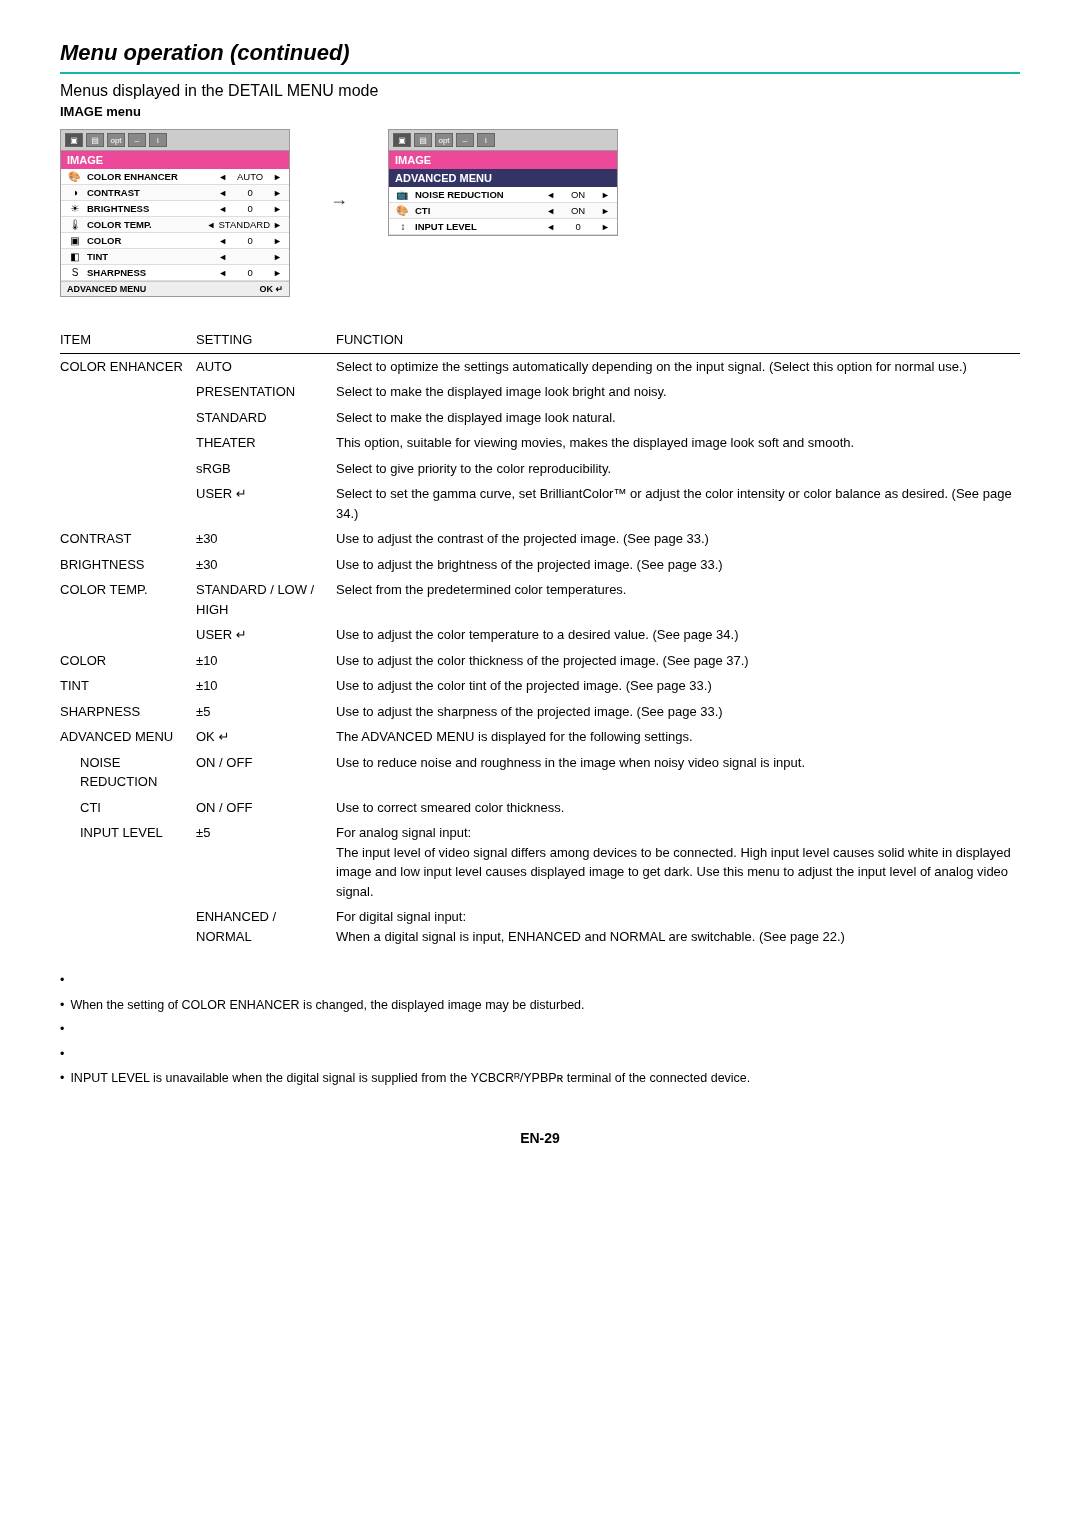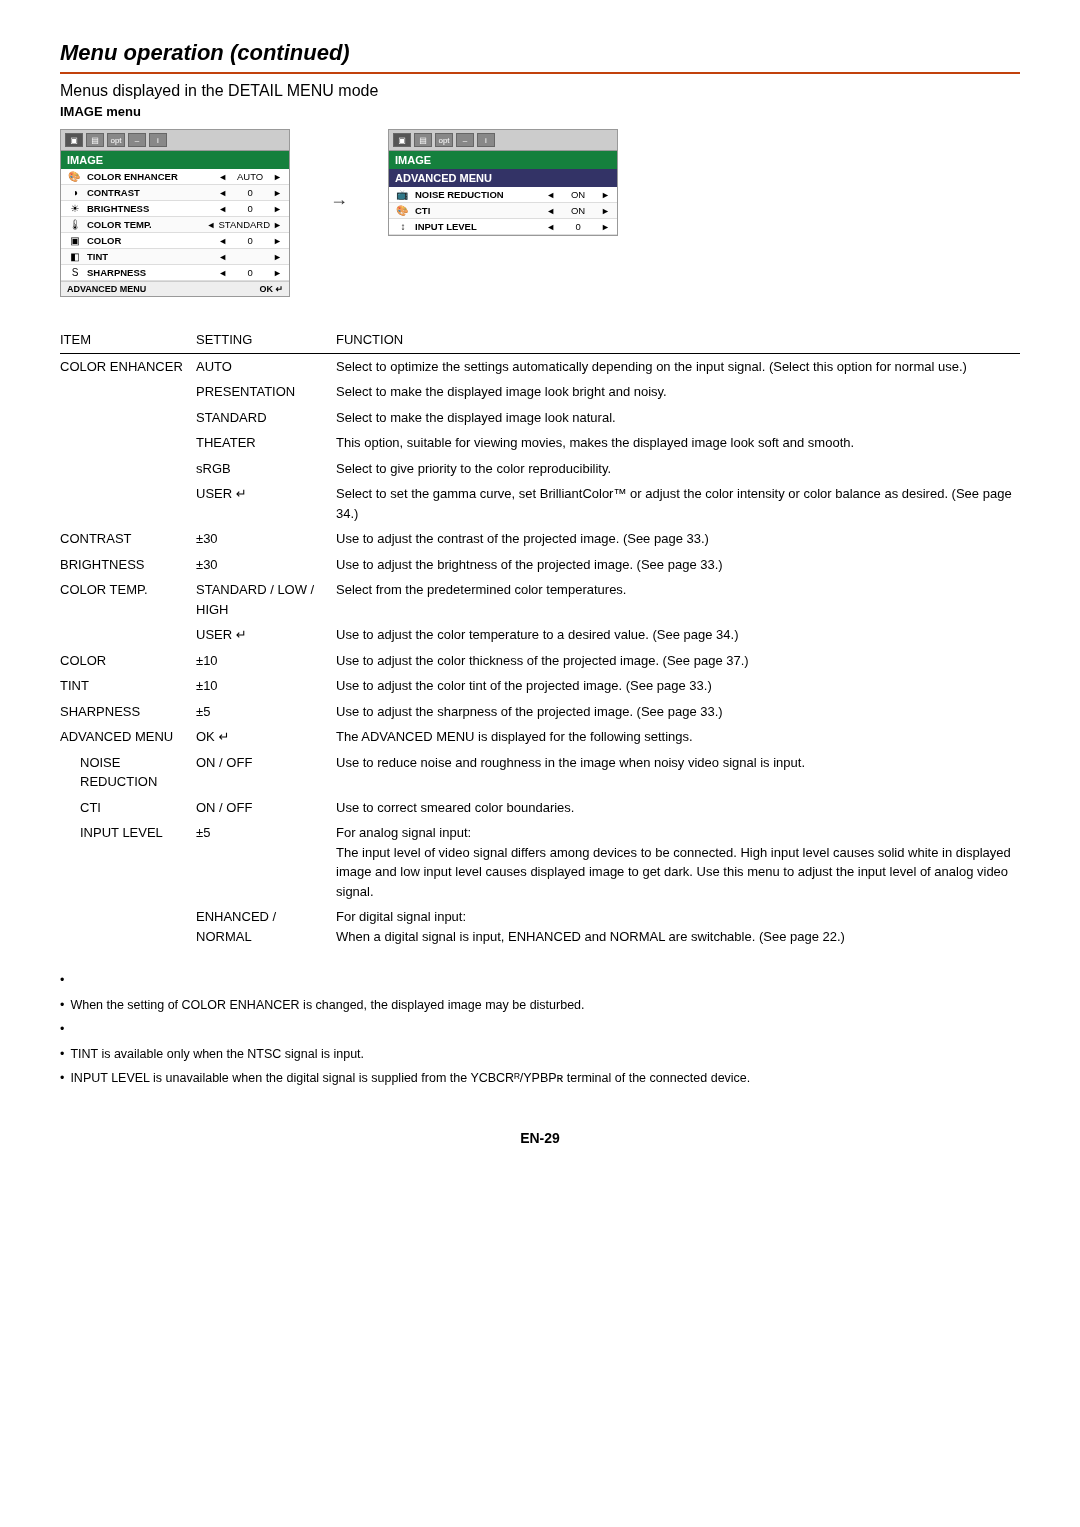--- a/index.html
+++ b/index.html
@@ -10,21 +10,21 @@
       min-height: 1527px;
       padding: 40px 60px;
       font-size: 14px;
       color: #000;
     }
     .page-title {
       font-size: 22px;
       font-style: italic;
       font-weight: bold;
       margin-bottom: 8px;
-      border-bottom: 2px solid #c2410c;
+      border-bottom: 2px solid #14b8a6;
       padding-bottom: 6px;
     }
     .section-title {
       font-size: 16px;
       font-weight: normal;
       margin-bottom: 4px;
     }
     .subsection-label {
       font-size: 13px;
       font-weight: bold;
@@ -59,21 +59,21 @@
       display: inline-block;
       font-size: 8px;
       text-align: center;
       line-height: 14px;
       color: #fff;
     }
     .toolbar-icon.active {
       background: #555;
     }
     .menu-header {
-      background: #15803d;
+      background: #ec4899;
       color: #fff;
       font-weight: bold;
       font-size: 11px;
       padding: 3px 6px;
     }
     .menu-header.advanced {
       background: #336;
     }
     .menu-row {
       display: flex;
@@ -352,21 +352,21 @@
         <td class="col-function"><span>The ADVANCED MENU is displayed for the following settings.</span></td>
       </tr>
       <tr>
         <td class="col-item item-label" rowspan="1" style="padding-left: 20px;">NOISE REDUCTION</td>
         <td class="col-setting">ON / OFF</td>
         <td class="col-function"><span>Use to reduce noise and roughness in the image when noisy video signal is input.</span></td>
       </tr>
       <tr>
         <td class="col-item item-label" rowspan="1" style="padding-left: 20px;">CTI</td>
         <td class="col-setting">ON / OFF</td>
-        <td class="col-function"><span>Use to correct smeared color boundaries.</span></td>
+        <td class="col-function"><span>Use to correct smeared color thickness.</span></td>
       </tr>
       <tr>
         <td class="col-item item-label" rowspan="2" style="padding-left: 20px;">INPUT LEVEL</td>
         <td class="col-setting">±5</td>
         <td class="col-function"><span>For analog signal input:</span><br><span>The input level of video signal differs among devices to be connected. High input level causes solid white in displayed image and low input level causes displayed image to get dark. Use this menu to adjust the input level of analog video signal.</span></td>
       </tr>
       <tr>
         <td class="col-setting">ENHANCED / NORMAL</td>
         <td class="col-function"><span>For digital signal input:</span><br><span>When a digital signal is input, ENHANCED and NORMAL are switchable. (See page 22.)</span></td>
       </tr>
@@ -380,21 +380,20 @@
       </div>
       <div class="bullet-item">
         <span class="bullet-dot">•</span>
         <span>When the setting of COLOR ENHANCER is changed, the displayed image may be disturbed.</span>
       </div>
       <div class="bullet-item">
         <span class="bullet-dot">•</span>
       </div>
       <div class="bullet-item">
         <span class="bullet-dot">•</span>
-        <span>TINT is available only when the NTSC signal is input.</span>
       </div>
       <div class="bullet-item">
         <span class="bullet-dot">•</span>
         <span>INPUT LEVEL is unavailable when the digital signal is supplied from the YCBCRᴿ/YPBPʀ terminal of the connected device.</span>
       </div>
     </div>
 </div>
 
 <div class="page-number">EN-29</div>
 

